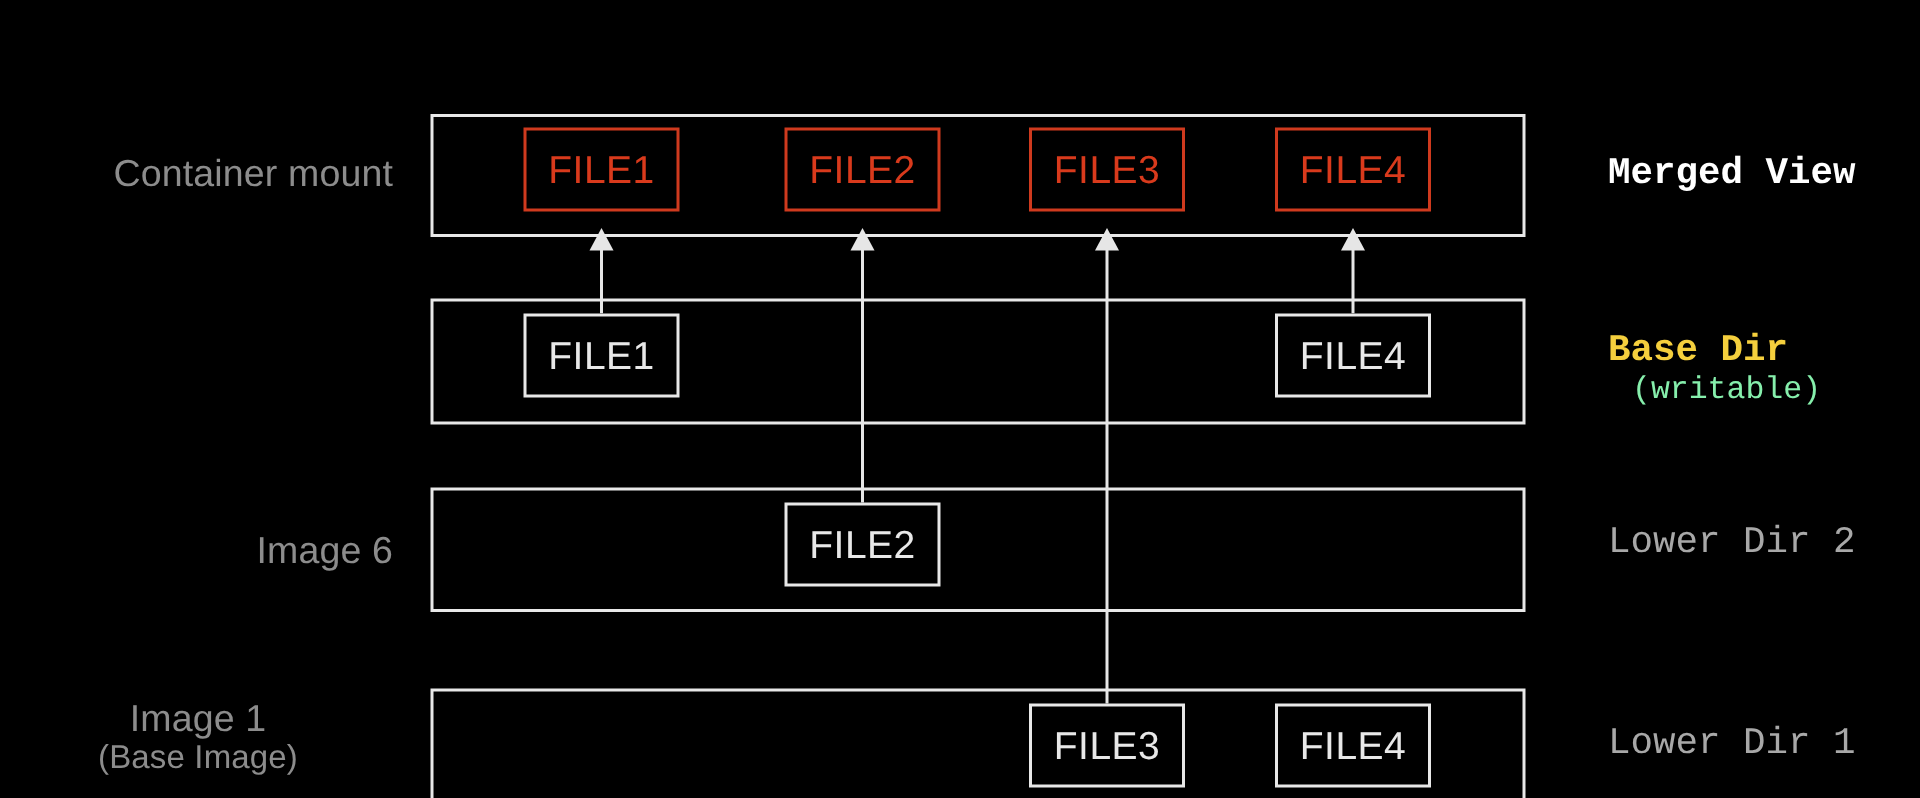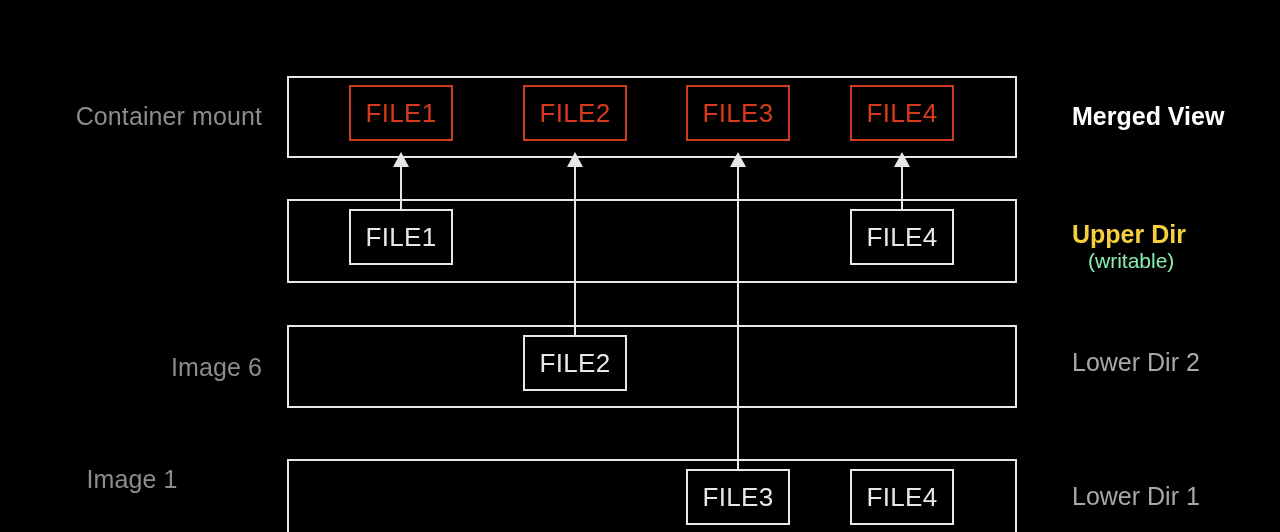--- a/index.html
+++ b/index.html
@@ -37,20 +37,21 @@
   }
 
   
   .right-label {
     position: absolute;
     left: 1072px;
     width: 208px;
     text-align: left;
     line-height: 1.14;
     white-space: nowrap;
+    font-family: Liberation Mono, monospace;
   }
   .right-label .main {
     display: block;
     font-size: 25px;
   }
   .right-label .sub {
     display: block;
     font-size: 21px;
     font-weight: 400;
     padding-left: 16px;
@@ -110,28 +111,29 @@
 
 <div id="stage">
 
   <div class="left-label" style="top:55px;">Container mount</div>
 
 
   <div class="left-label" style="top:306px;">Image 6</div>
 
   <div class="left-label" style="top:418px;text-align:center;">
     <span>Image 1</span>
+    <span class="sub">(Base Image)</span>
   </div>
 
   <div class="right-label rl-merged" style="top:55px;">
     <span class="main">Merged View</span>
   </div>
 
   <div class="right-label rl-upper" style="top:173px;">
-    <span class="main">Upper Dir</span>
+    <span class="main">Base Dir</span>
     <span class="sub">(writable)</span>
   </div>
 
   <div class="right-label rl-lower" style="top:301px;">
     <span class="main">Lower Dir 2</span>
   </div>
 
   <div class="right-label rl-lower" style="top:435px;">
     <span class="main">Lower Dir 1</span>
   </div>

